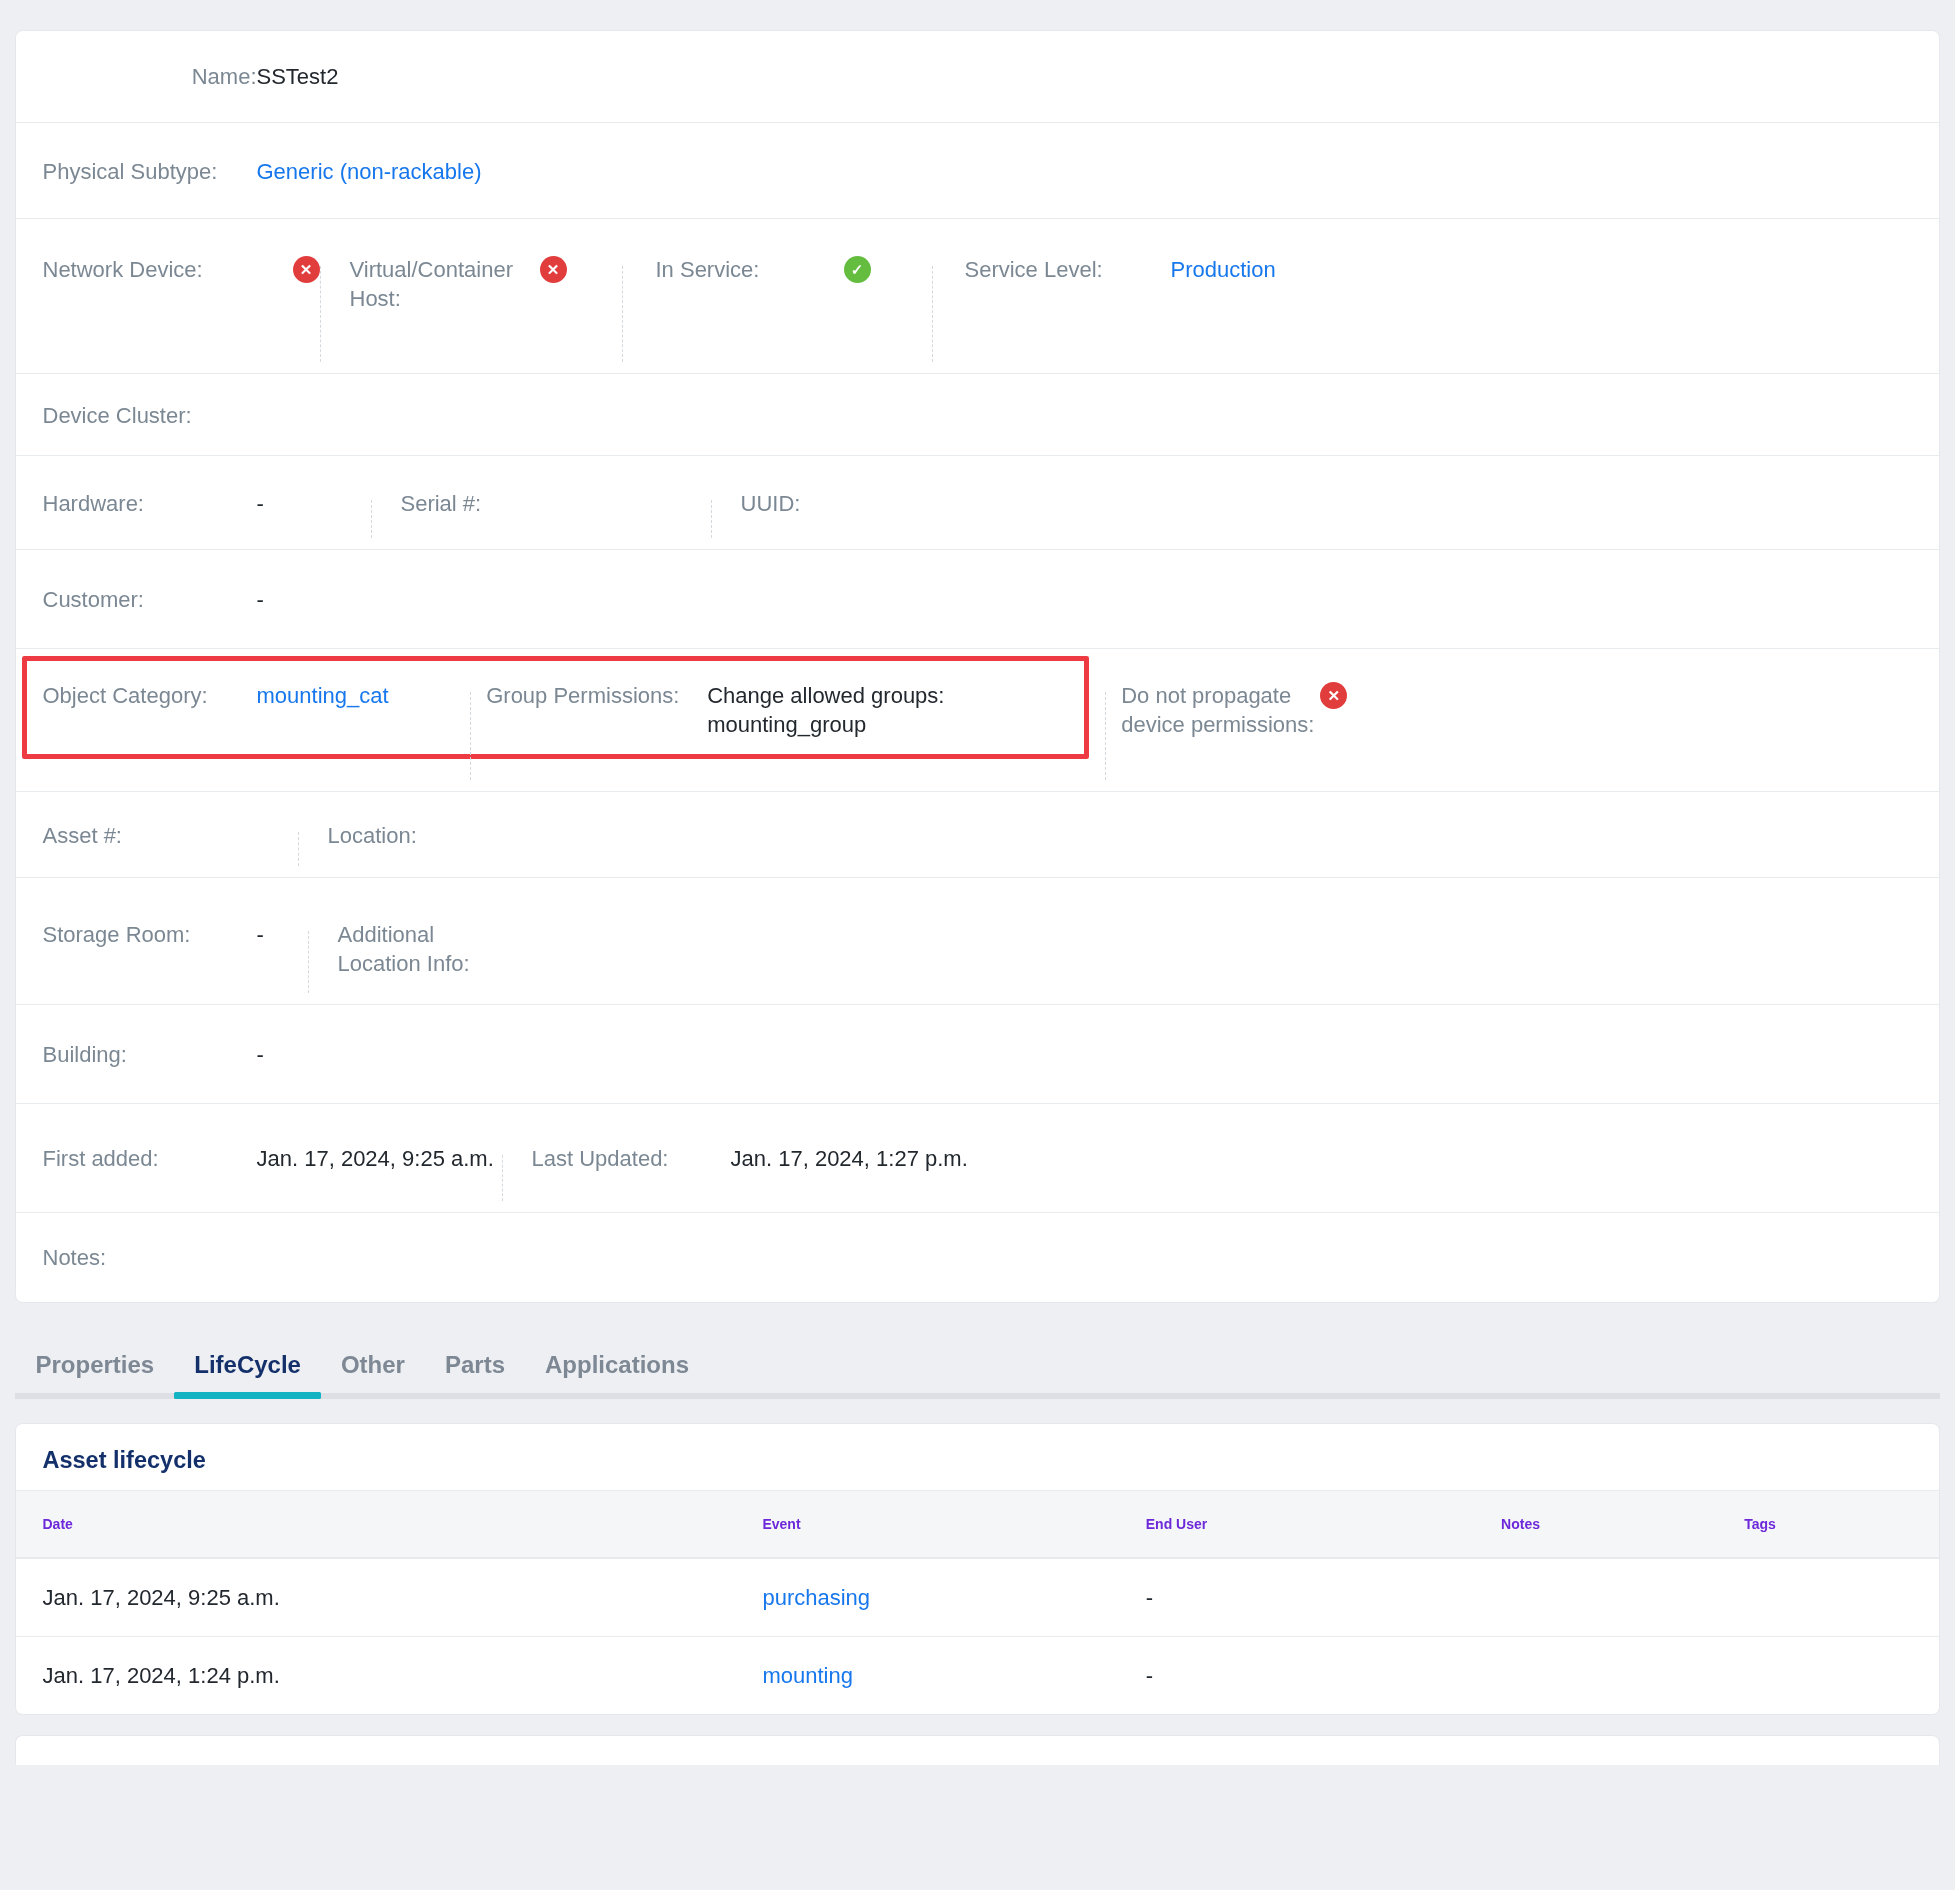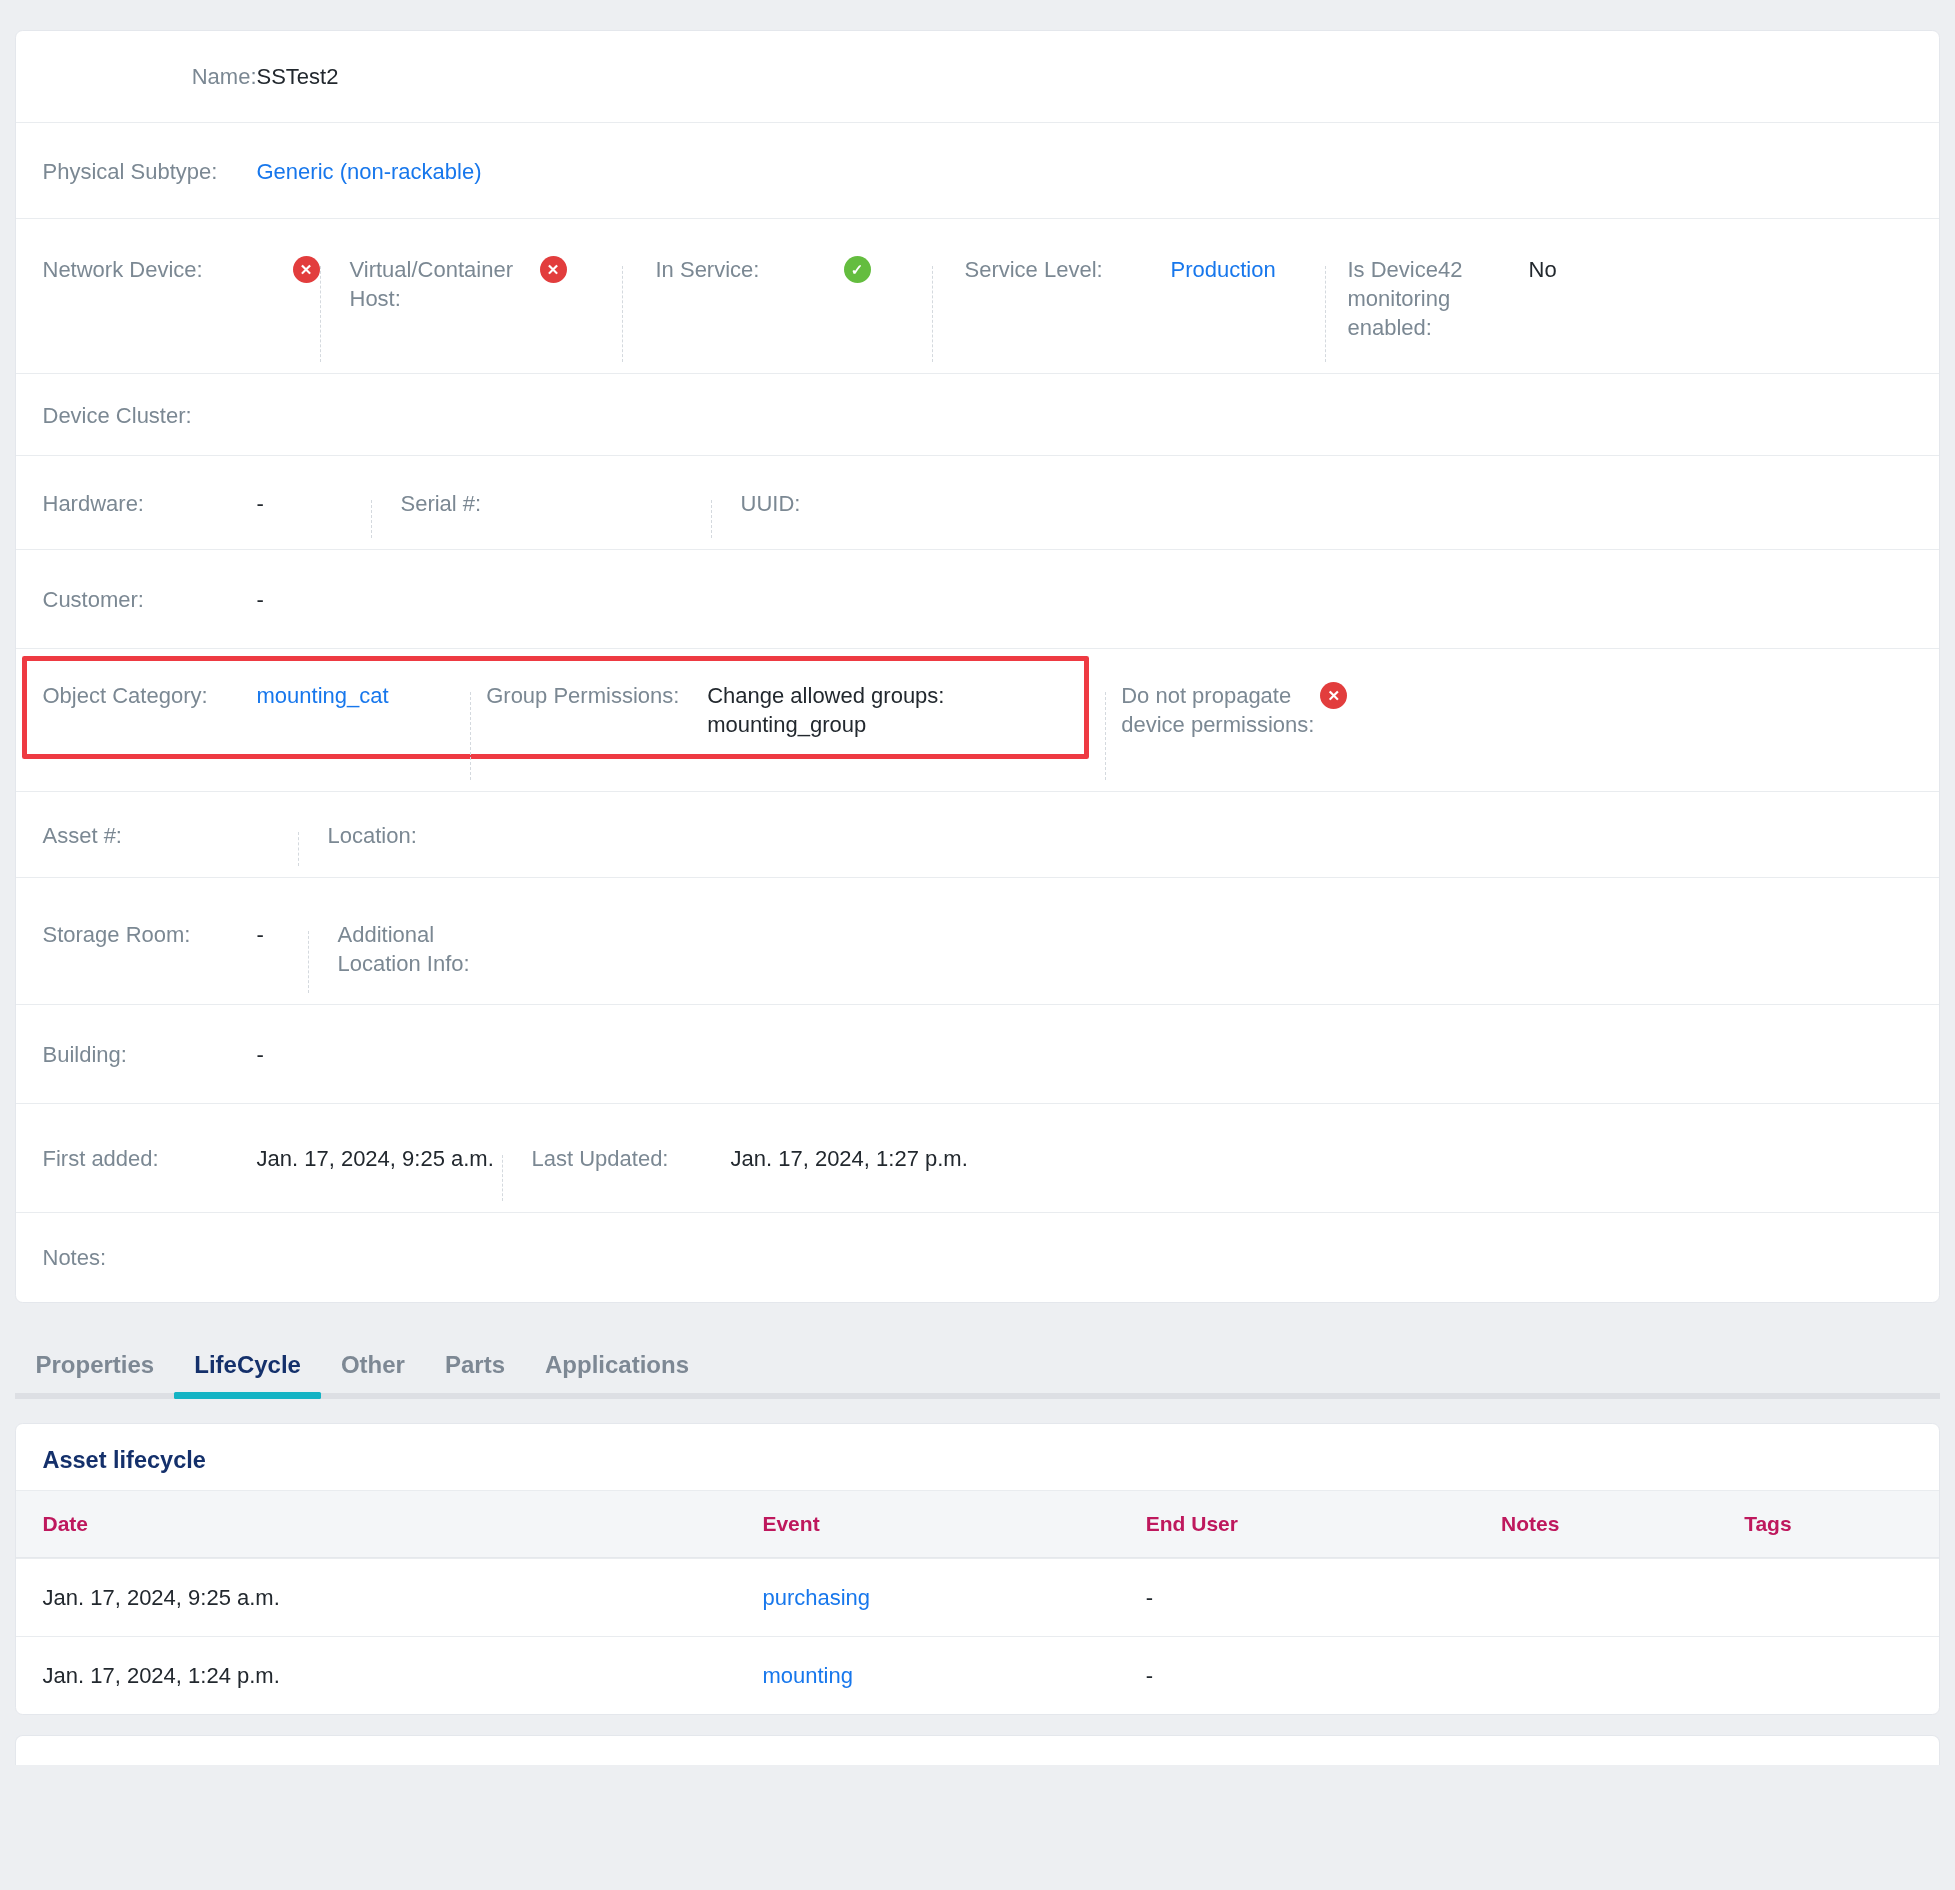--- a/index.html
+++ b/index.html
@@ -112,21 +112,21 @@
     content:""; position:absolute; left:0; right:0; bottom:-6px; height:6.8px;
     background:#14b3c4; border-radius:1.5px;
   }
 
   
   .lifecycle-card { margin-top:24px; }
   .lc-head { padding:23px 26.5px 16.7px; font-size:23.5px; font-weight:bold; color:#14306b; border-bottom:1.5px solid #e9ecef; }
   .lc-header-row {
     display:flex; align-items:center; padding:0 26.5px; height:67px;
     background:#f4f6f8; border-bottom:1.5px solid #e5e8ec;
-    font-size:21px; font-weight:bold; color:#be185d;
+    font-size:14px; font-weight:bold; color:#6d28d9;
   }
   .lc-row { display:flex; align-items:center; padding:0 26.5px; min-height:78px; border-top:1.5px solid #e9ecef; font-size:22px; }
   .lc-row:first-of-type { border-top:none; }
   .col-date  { width:38.5%; }
   .col-event { width:20.5%; }
   .col-user  { width:19%; }
   .col-notes { width:13%; }
   .col-tags  { flex:1; }
 
   .next-card {
@@ -166,24 +166,20 @@
         <span class="status-icon status-no">✕</span>
       </div>
       <div class="cell c3 sep">
         <span class="lbl">In Service:</span>
         <span class="status-icon status-yes">✓</span>
       </div>
       <div class="cell c4 sep">
         <span class="lbl">Service Level:</span>
         <span class="val link">Production</span>
       </div>
-      <div class="cell c5 sep">
-        <span class="lbl">Is Device42 monitoring enabled:</span>
-        <span class="val">No</span>
-      </div>
     </div>
 
     <div class="row r-cluster">
       <div class="cell flex1">
         <span class="lbl">Device Cluster:</span>
         <span class="val"></span>
       </div>
     </div>
 
     <div class="row r-hw">

